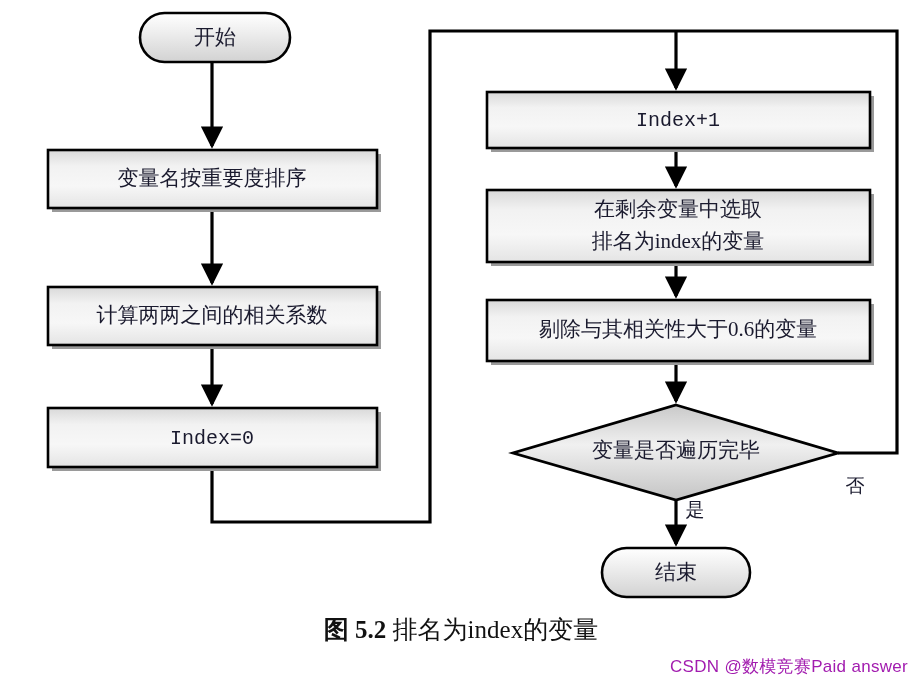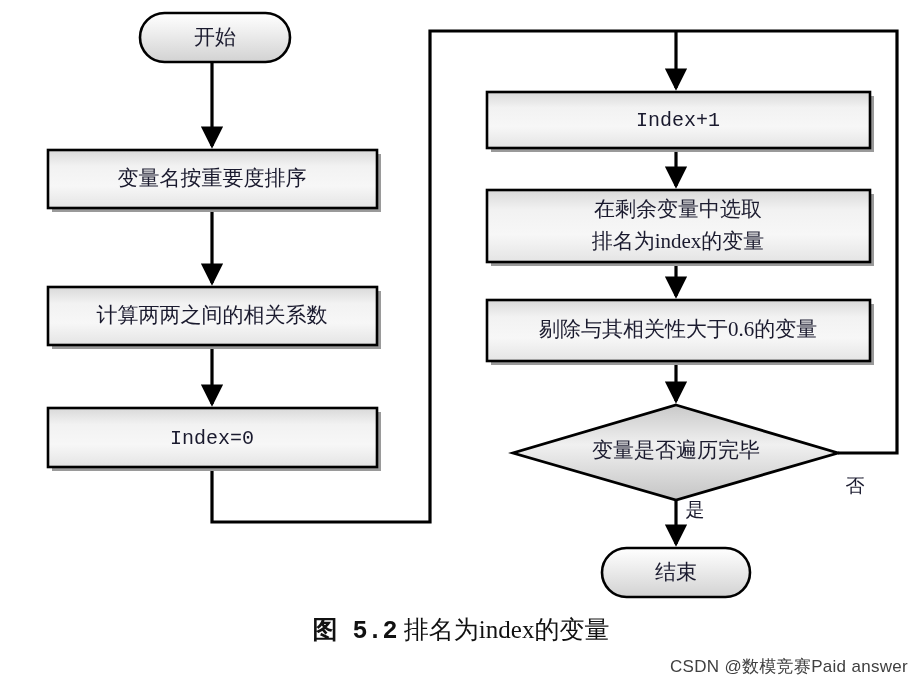--- a/index.html
+++ b/index.html
@@ -56,29 +56,28 @@
     top: 613px;
     width: 922px;
     text-align: center;
     font-family: "Liberation Serif", "DejaVu Serif", serif;
     font-size: 25px;
     color: #111111;
     white-space: nowrap;
   }
   .caption-prefix {
     font-weight: bold;
-    font-family: Liberation Mono, monospace;
   }
   .watermark {
     position: absolute;
     right: 14px;
     top: 655px;
     font-family: "Liberation Sans", "DejaVu Sans", sans-serif;
     font-size: 17px;
-    color: #404040;
+    color: #a21caf;
     letter-spacing: 0.3px;
     white-space: nowrap;
   }
 </style>
 </head>
 <body>
 
 <div id="figure-root">
 
   <svg class="flow" viewBox="0 0 922 683">

